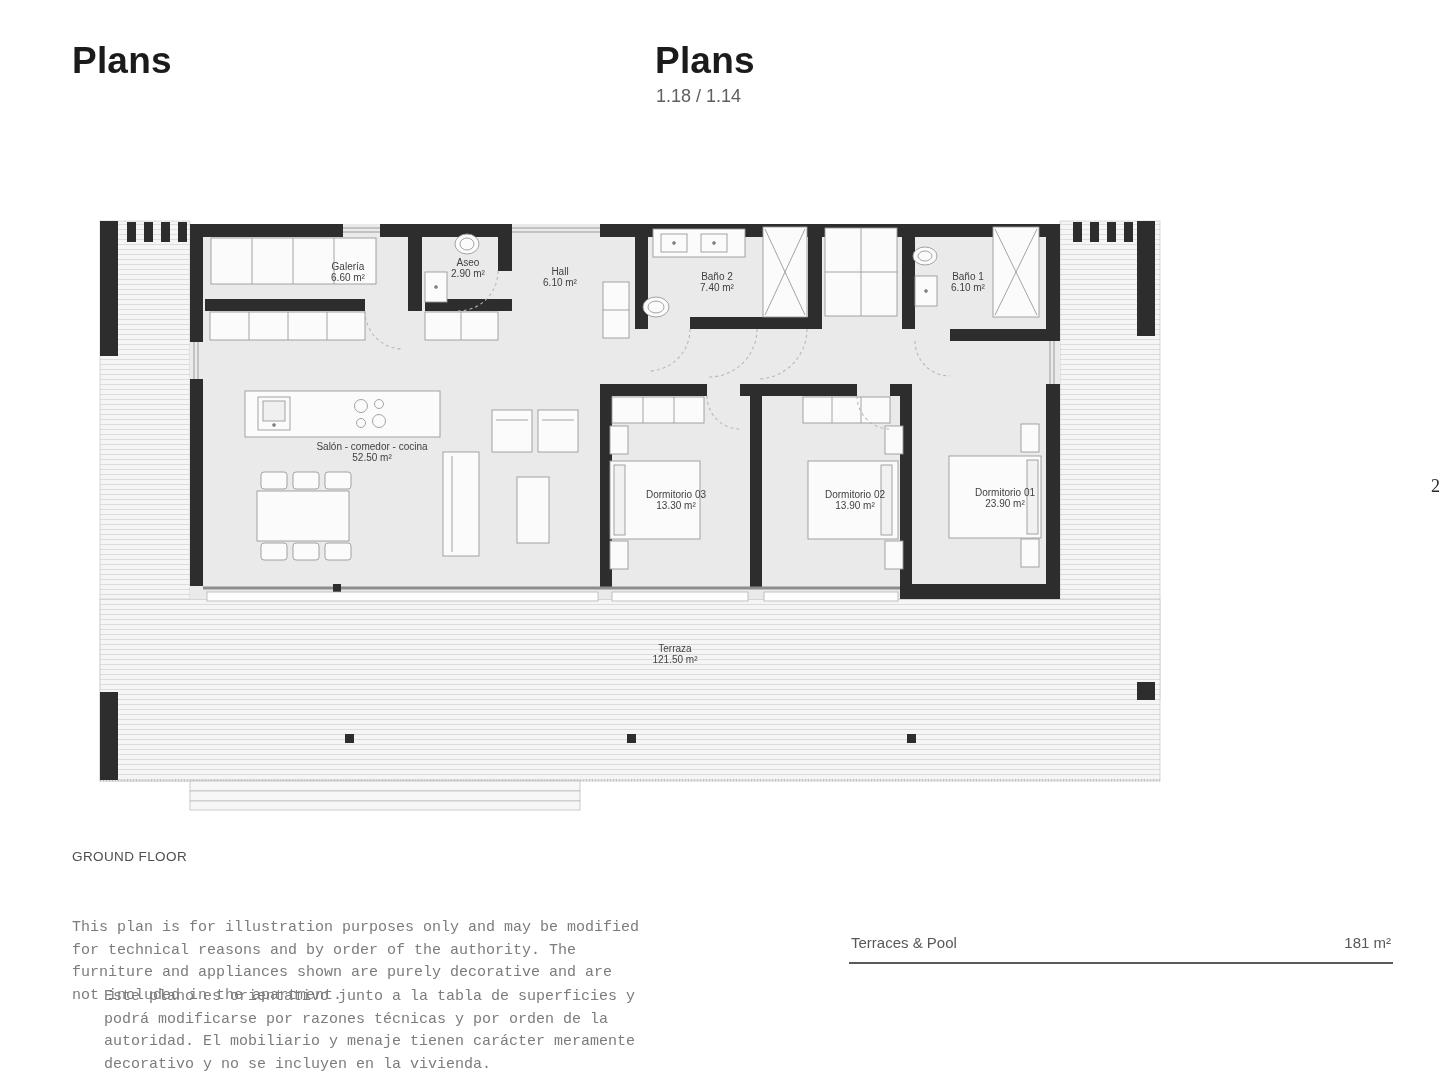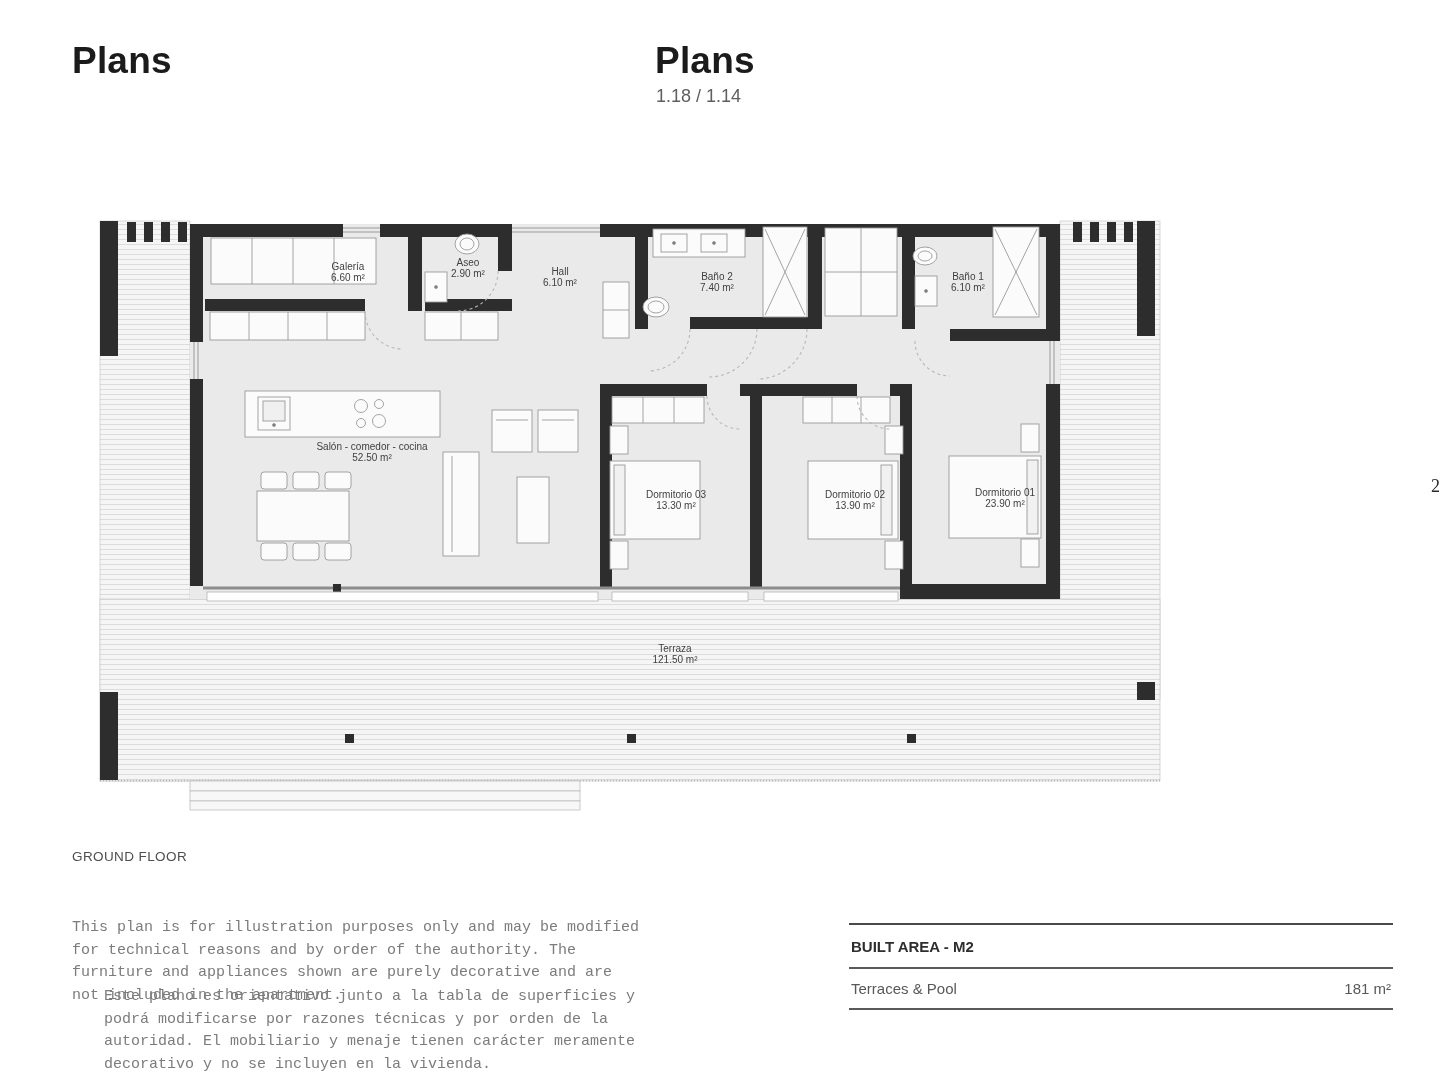--- a/index.html
+++ b/index.html
@@ -283,21 +283,18 @@
   </g>
 </svg>
 </div>
 
 <div id="ground-floor">GROUND FLOOR</div>
 <p class="para" id="para-en">This plan is for illustration purposes only and may be modified for technical reasons and by order of the authority. The furniture and appliances shown are purely decorative and are not included in the apartment.</p>
 <p class="para" id="para-es">Este plano es orientativo junto a la tabla de superficies y podrá modificarse por razones técnicas y por orden de la autoridad. El mobiliario y menaje tienen carácter meramente decorativo y no se incluyen en la vivienda.</p>
 
 <table id="built-table">
   <tbody>
-    <tr class="hdr">
-      <td colspan="2">BUILT AREA - M2</td>
-    </tr>
     <tr class="row r1">
       <td>Terraces &amp; Pool</td>
       <td class="val">181 m²</td>
     </tr>
   </tbody>
 </table>
 
 </body></html>

